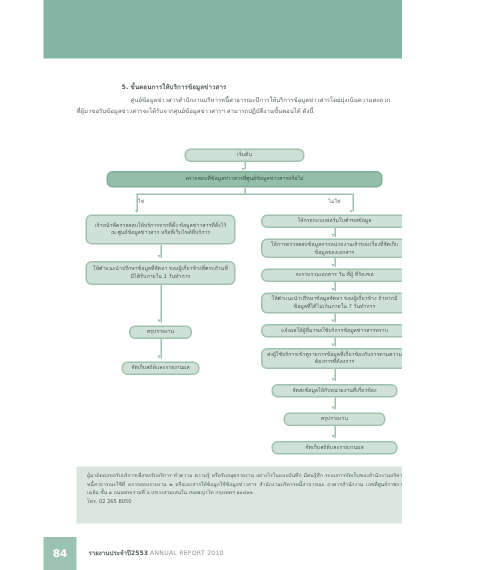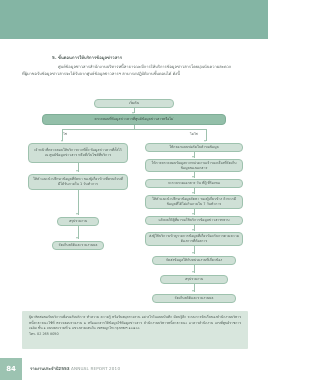--- a/index.html
+++ b/index.html
@@ -10,20 +10,21 @@
     background: #ffffff;
     font-family: "DejaVu Sans", "Liberation Sans", sans-serif;
     overflow: hidden;
   }
 
   #page {
     position: relative;
     width: 268px;
     height: 308px;
     background: #ffffff;
+    margin-left: 29px;
   }
 
   
   .top-band {
     position: absolute;
     left: 0; top: 0;
     width: 268px; height: 39px;
     background: #84b5a4;
   }
 

